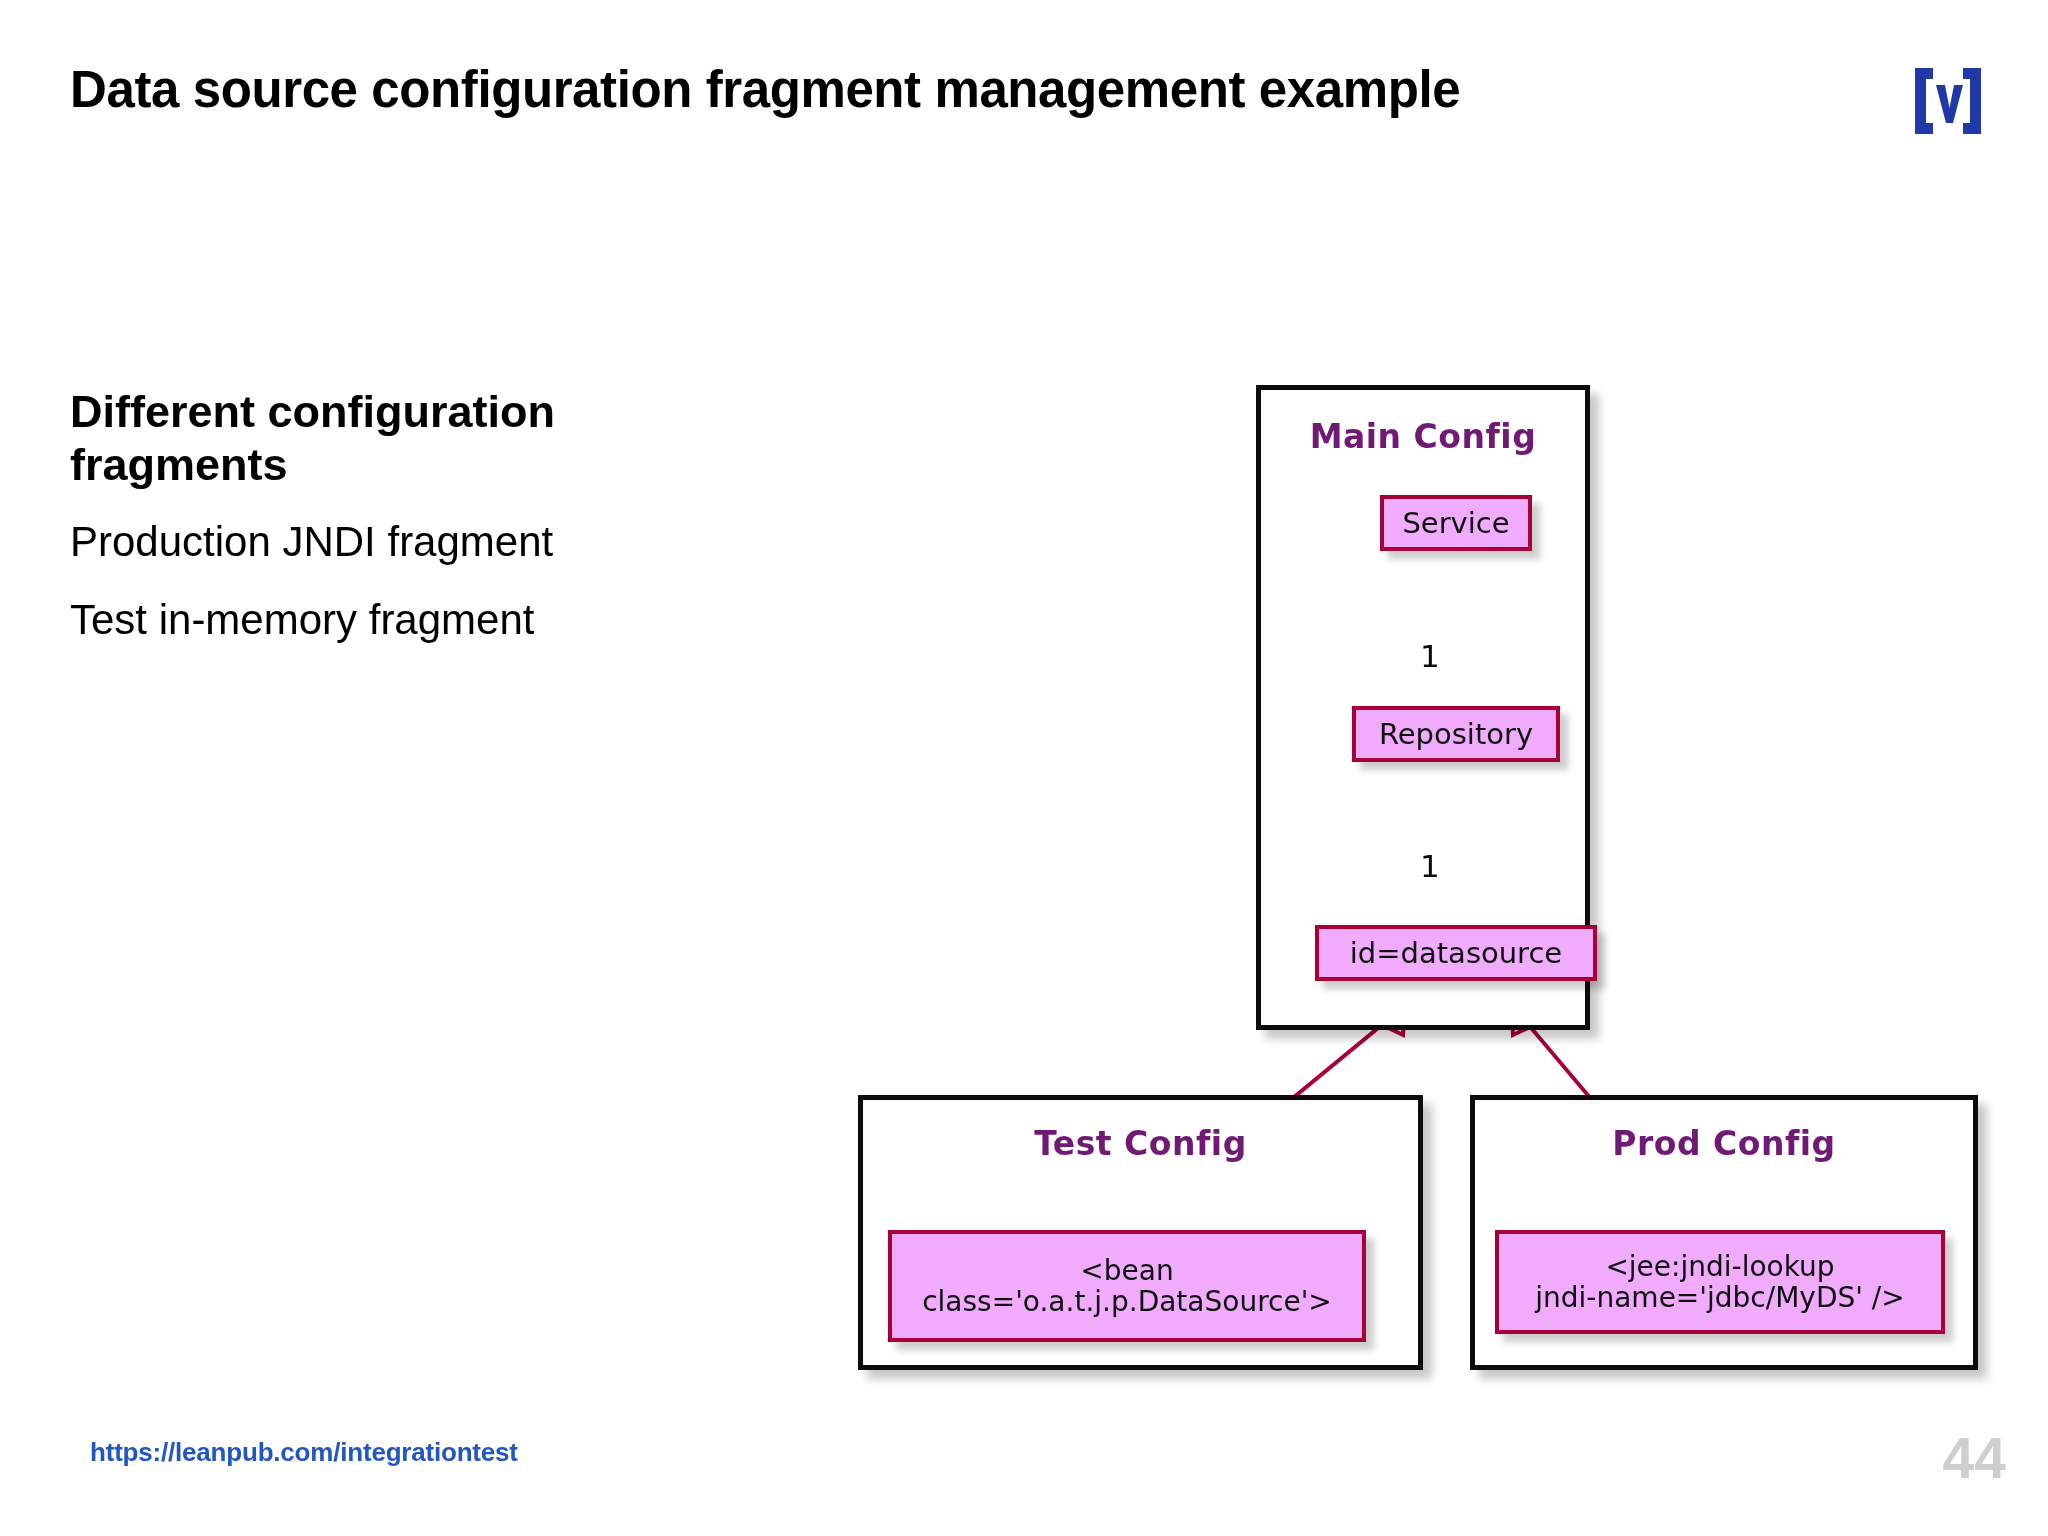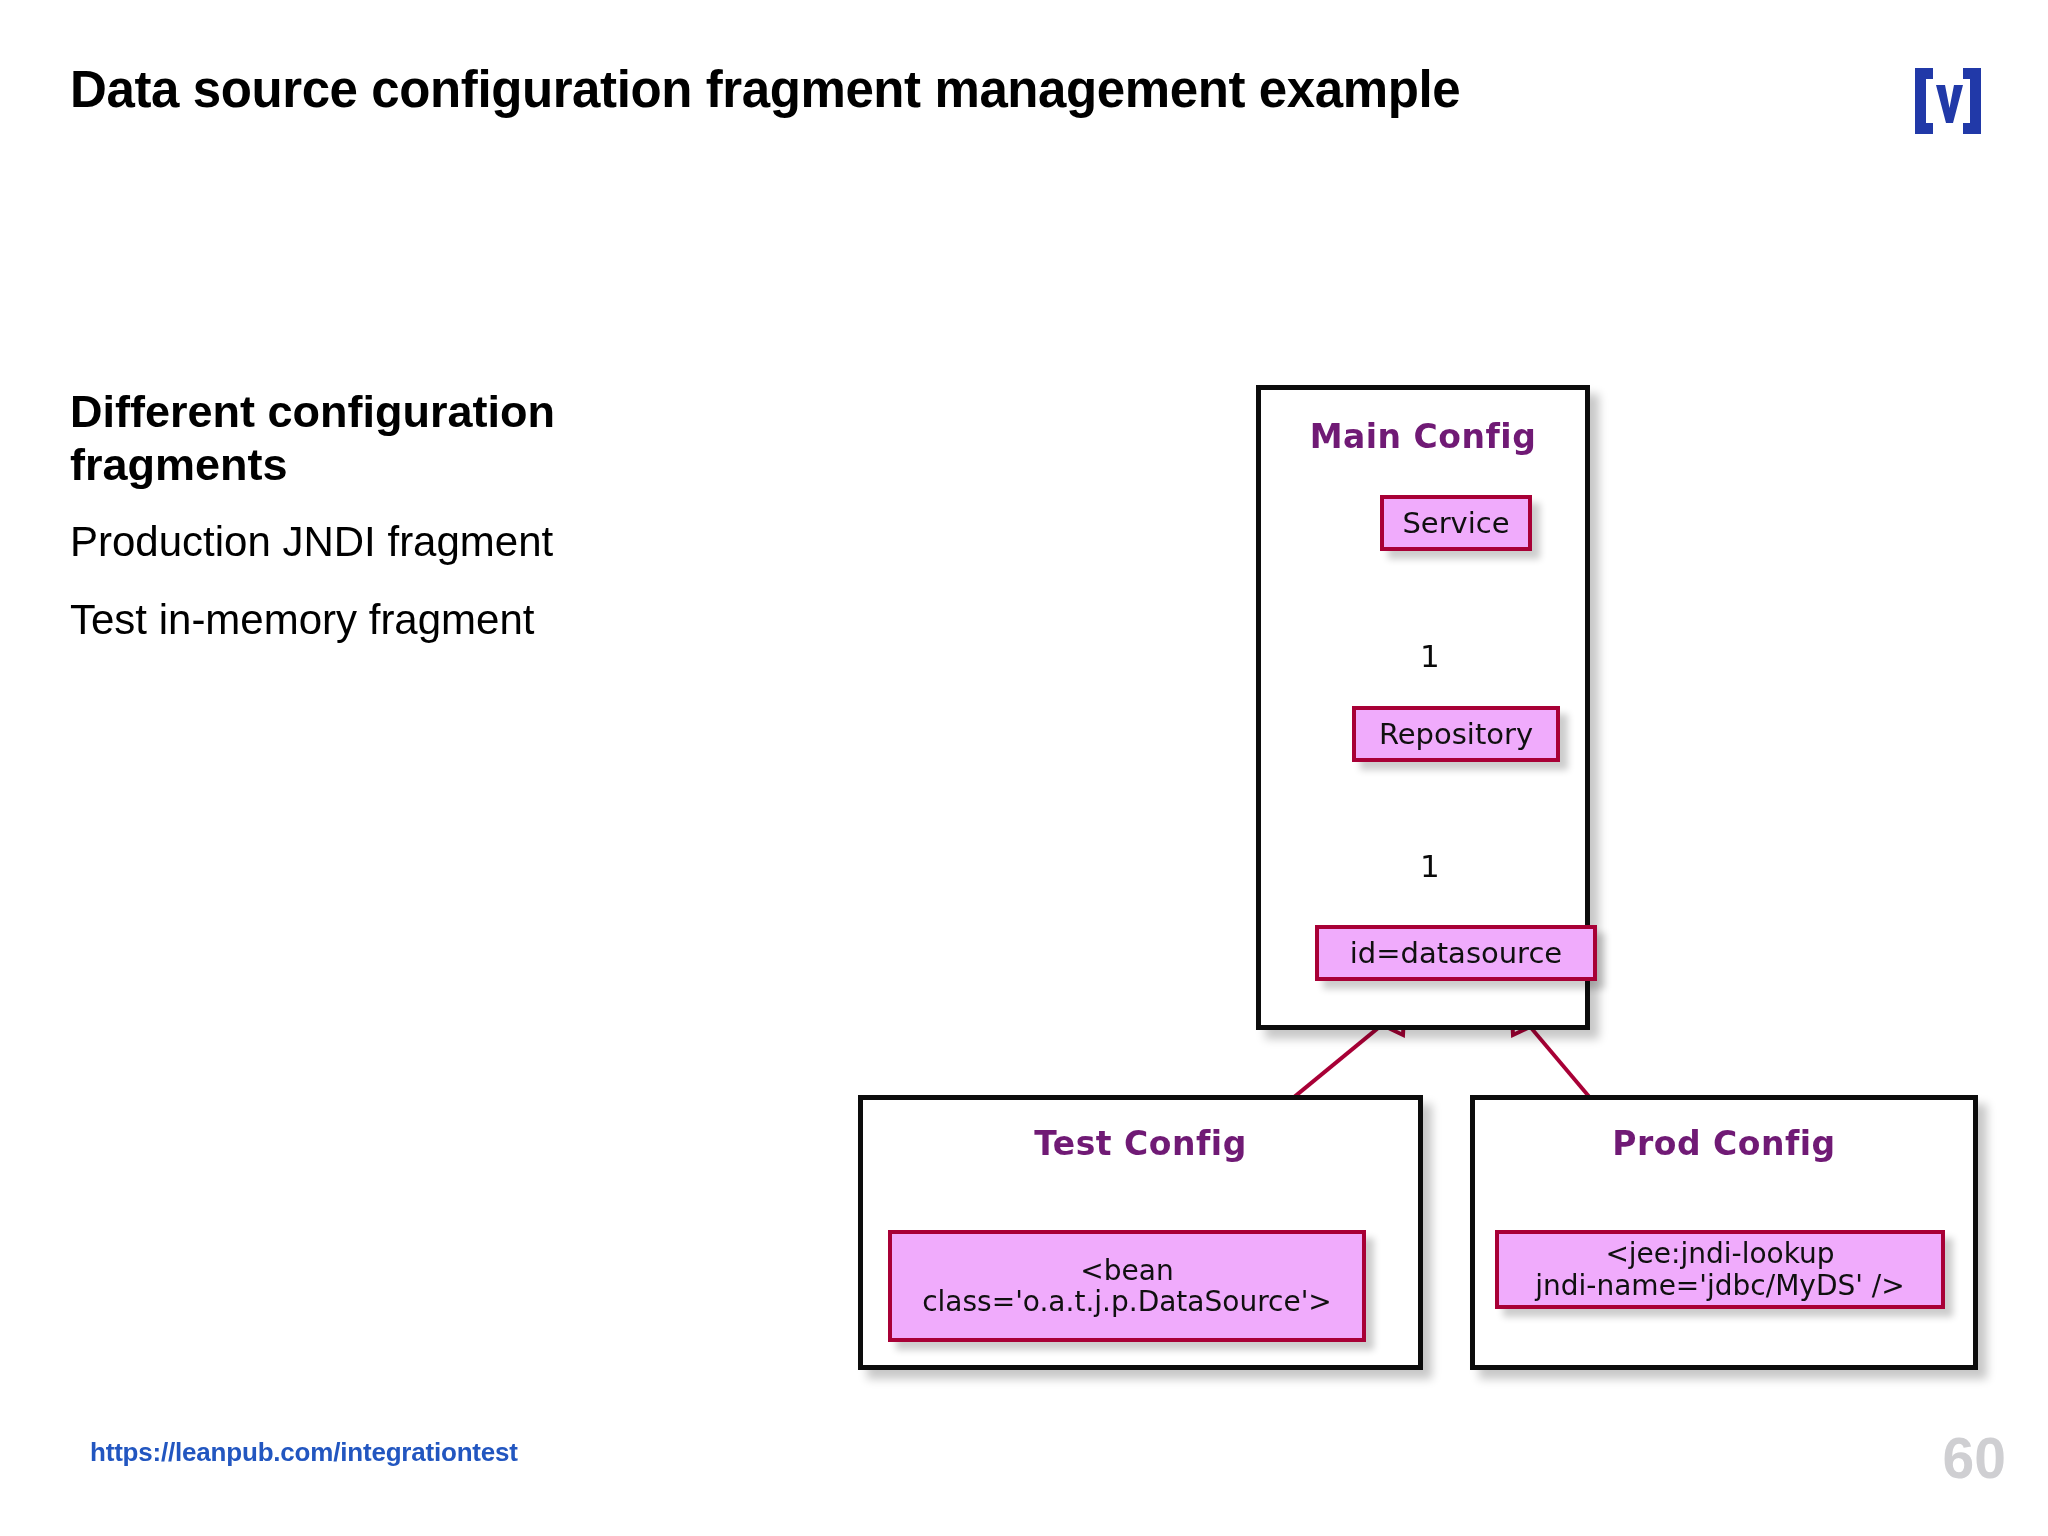--- a/index.html
+++ b/index.html
@@ -146,21 +146,21 @@
     color: #101010;
     line-height: 1.12;
     white-space: pre-line;
     padding: 2px 10px;
   }
 
   #node-service    { left: 540px; top: 125px; width: 152px; height: 56px; }
   #node-repository { left: 512px; top: 336px; width: 208px; height: 56px; }
   #node-datasource { left: 475px; top: 545px; width: 282px; height: 56px; margin-top: 10px; }
   #node-bean       { left: 48px;  top: 860px; width: 478px; height: 112px; font-size: 28px; }
-  #node-jndi       { left: 655px; top: 860px; width: 450px; height: 79px; font-size: 28px; }
+  #node-jndi       { left: 655px; top: 860px; width: 450px; height: 104px; font-size: 28px; }
 
   
   .mult-label {
     position: absolute;
     font-family: "DejaVu Sans", sans-serif;
     font-size: 31px;
     color: #0a0a0a;
   }
   #mult-1a { left: 580px; top: 268px; }
   #mult-1b { left: 580px; top: 478px; }
@@ -255,15 +255,15 @@
 
     <div id="node-jndi" class="node">&lt;jee:jndi-lookup
 jndi-name='jdbc/MyDS' /&gt;</div>
 
     <div id="mult-1a" class="mult-label">1</div>
     <div id="mult-1b" class="mult-label">1</div>
   </div>
 
   <a id="footer-link" href="#">https://leanpub.com/integrationtest</a>
 
-  <div id="page-number">60</div>
+  <div id="page-number">44</div>
 
 </div>
 
 </body></html>

